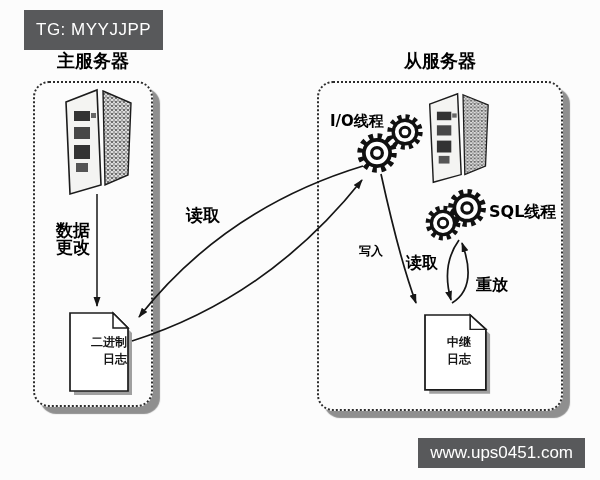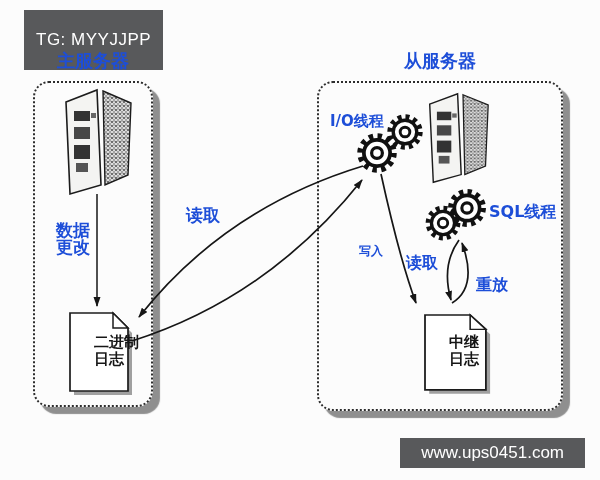--- a/index.html
+++ b/index.html
@@ -5,47 +5,47 @@
   html,body{margin:0;padding:0;background:#fff;}
   .stage{
     position:relative;width:600px;height:480px;overflow:hidden;
     background:#fcfcfc;font-family:"DejaVu Sans",sans-serif;color:#161616;
   }
   .badge{
     position:absolute;background:#58595b;color:#fff;
     font-family:"Liberation Sans","DejaVu Sans",sans-serif;
     white-space:nowrap;
   }
-  .badge-tg{left:24px;top:10px;height:28px;line-height:28px;padding:16px 12px;font-size:17px;letter-spacing:.5px;text-align:center;}
-  .badge-url{right:15px;bottom:12px;height:30px;line-height:30px;padding:0 21px;font-size:17px;}
+  .badge-tg{left:24px;top:10px;height:28px;line-height:28px;padding:6px 12px;font-size:17px;letter-spacing:.5px;text-align:center;}
+  .badge-url{right:15px;bottom:12px;height:30px;line-height:30px;padding:0 12px;font-size:17px;}
   .dashed-box{
     position:absolute;border:2px dotted #2c2c2c;border-radius:16px;
     box-shadow:7px 7px 1px rgba(115,115,115,.8);
     background:transparent;z-index:1;
   }
   .box-master{left:33px;top:81px;width:116px;height:322px;}
   .box-slave{left:317px;top:81px;width:242px;height:326px;}
   .svg-layer{position:absolute;left:0;top:0;z-index:2;}
   .lbl{
-    position:absolute;font-weight:bold;color:#1d4ed8;z-index:3;
+    position:absolute;font-weight:bold;color:#000000;z-index:3;
     line-height:1.05;white-space:pre-line;
   }
   .box-title{font-size:18px;text-align:center;}
   .title-master{left:33px;top:52px;width:120px;}
   .title-slave{left:317px;top:52px;width:246px;}
   .lbl-datachange{left:50px;top:222px;width:40px;font-size:17px;text-align:right;line-height:17px;}
   .lbl-read-mid{left:186px;top:207px;font-size:17px;}
   .lbl-io{left:330px;top:114px;font-size:15px;text-align:right;}
   .lbl-sql{left:489px;top:204px;font-size:16px;}
   .lbl-write{left:359px;top:245px;font-size:12px;}
   .lbl-read-r{left:406px;top:255px;font-size:16px;}
   .lbl-replay{left:476px;top:277px;font-size:16px;text-align:right;}
   .doc-text{
-    position:absolute;z-index:3;font-weight:bold;font-size:15px;
-    line-height:17px;text-align:left;margin-left:24px;
+    position:absolute;z-index:3;font-weight:bold;font-size:12px;
+    line-height:17px;text-align:right;
   }
   .doc-text-binlog{left:70px;top:334px;width:57px;}
   .doc-text-relay{left:425px;top:334px;width:46px;}
 </style>
 </head>
 <body>
 
 <div class="stage">
 
   <div class="dashed-box box-master"></div>

